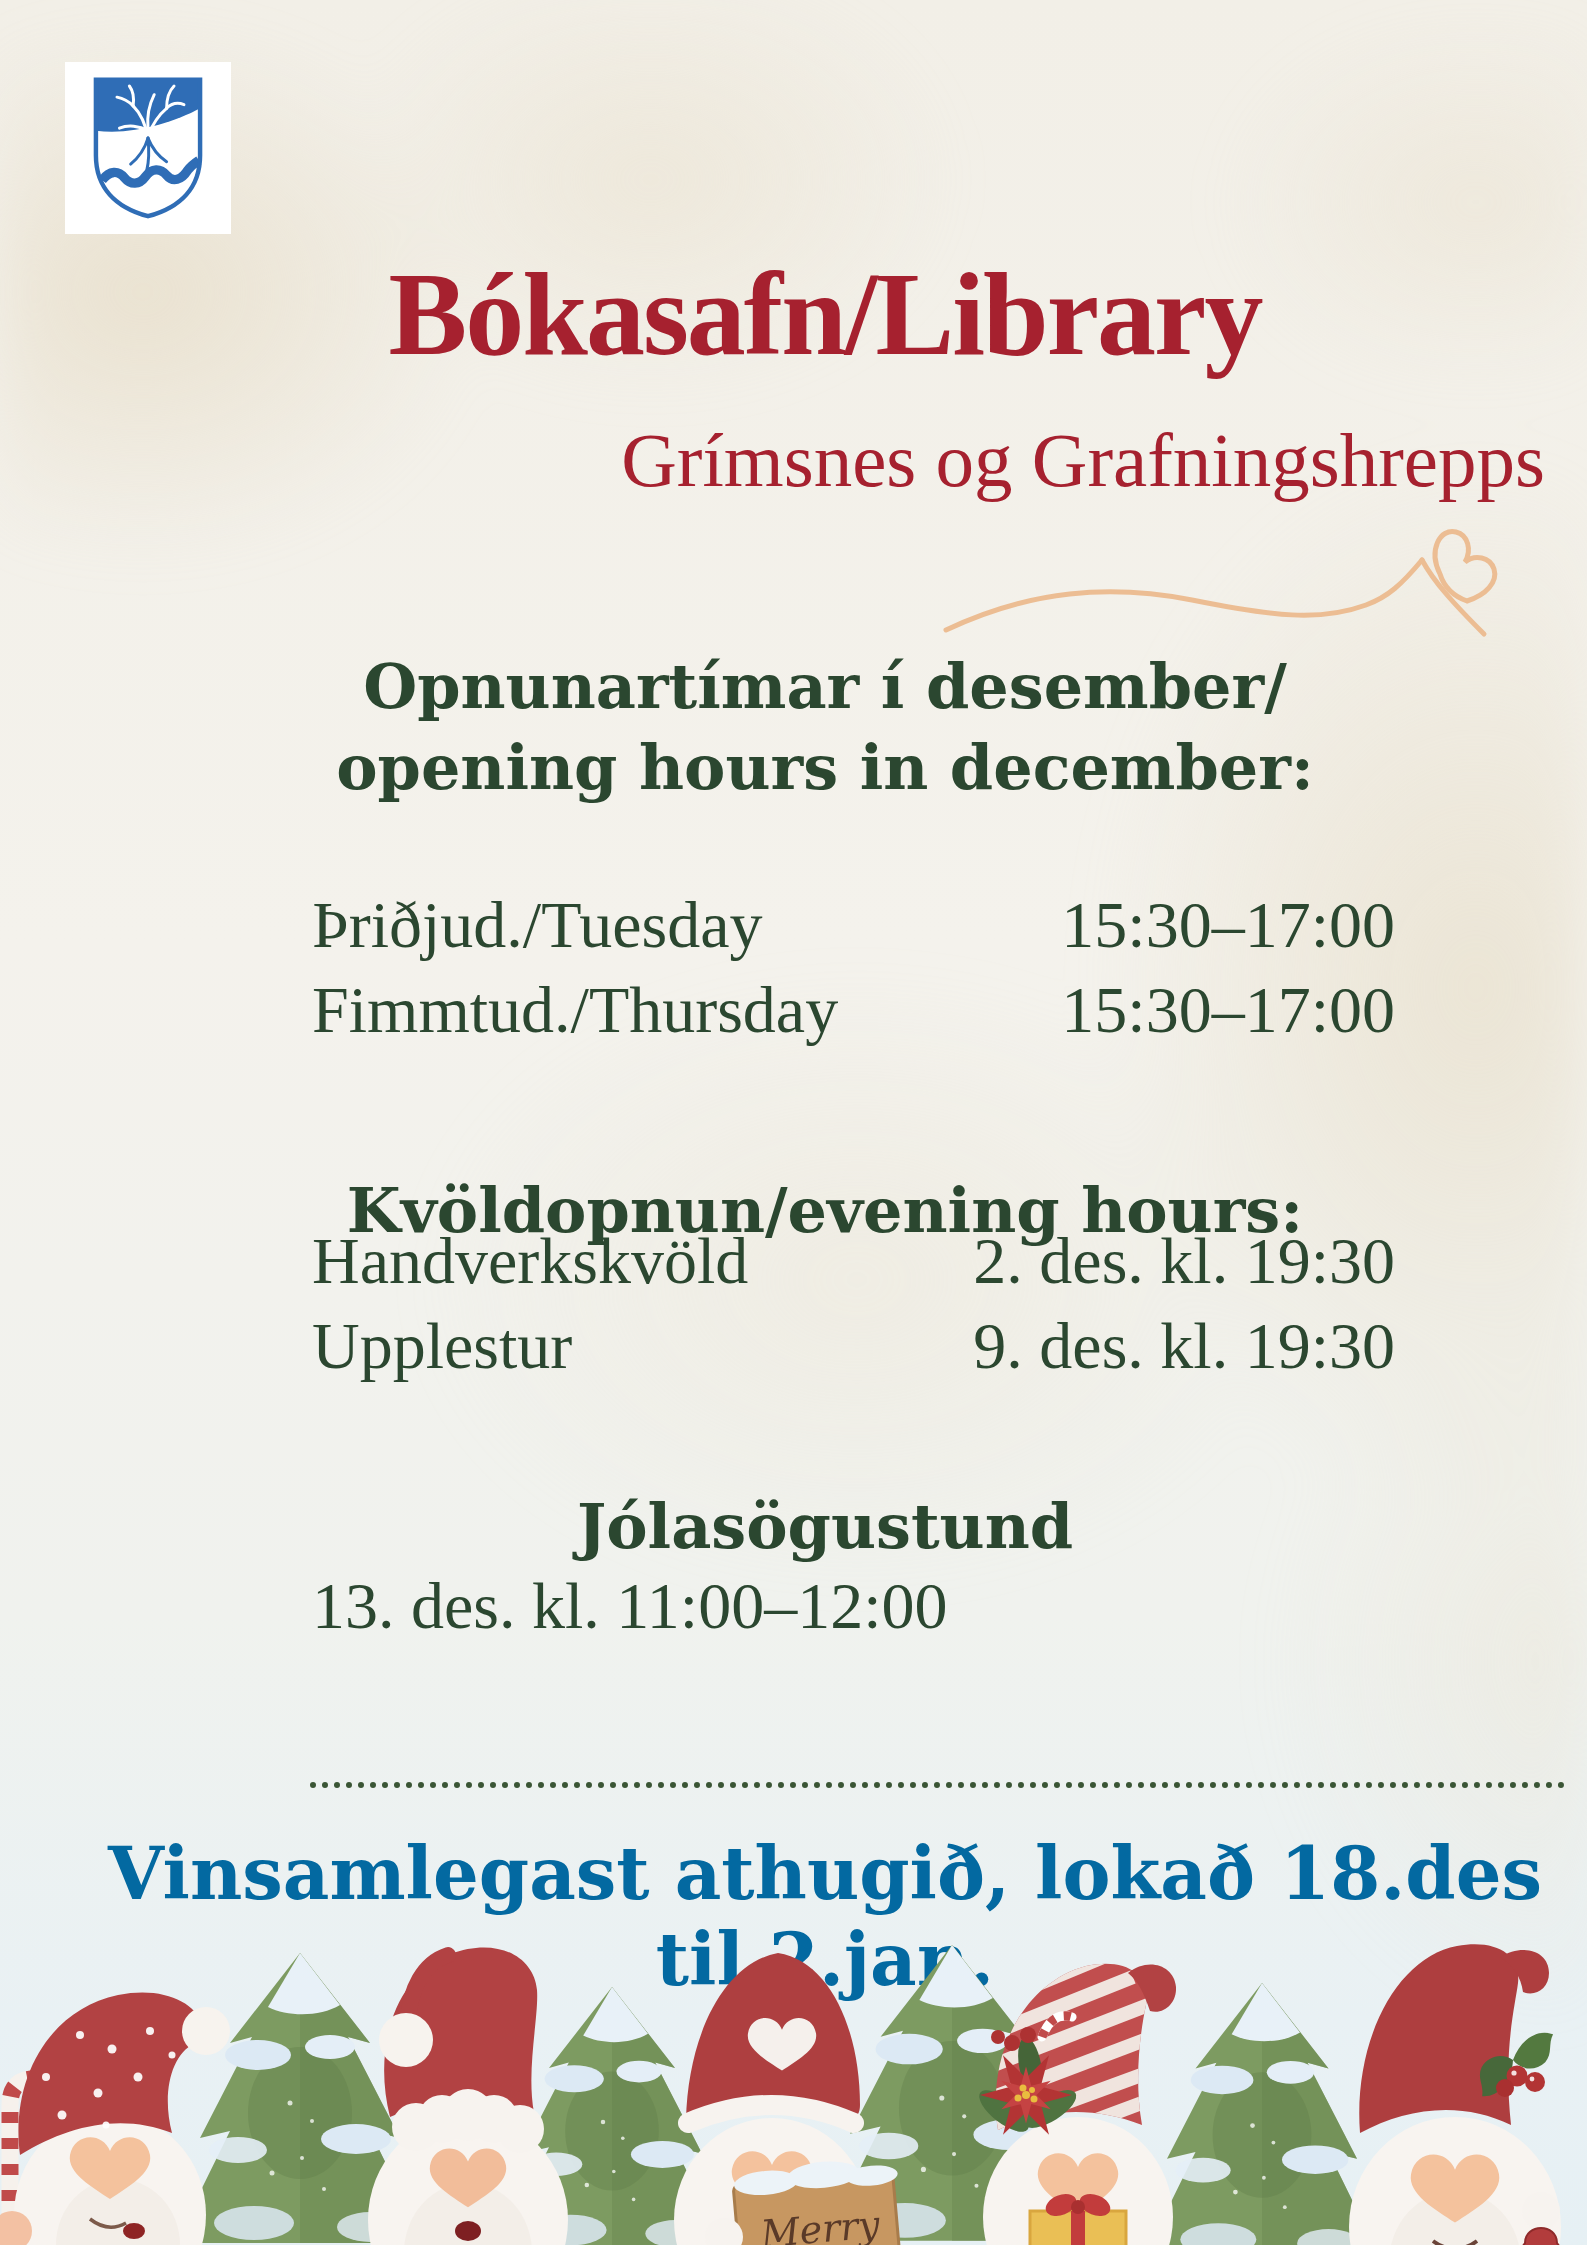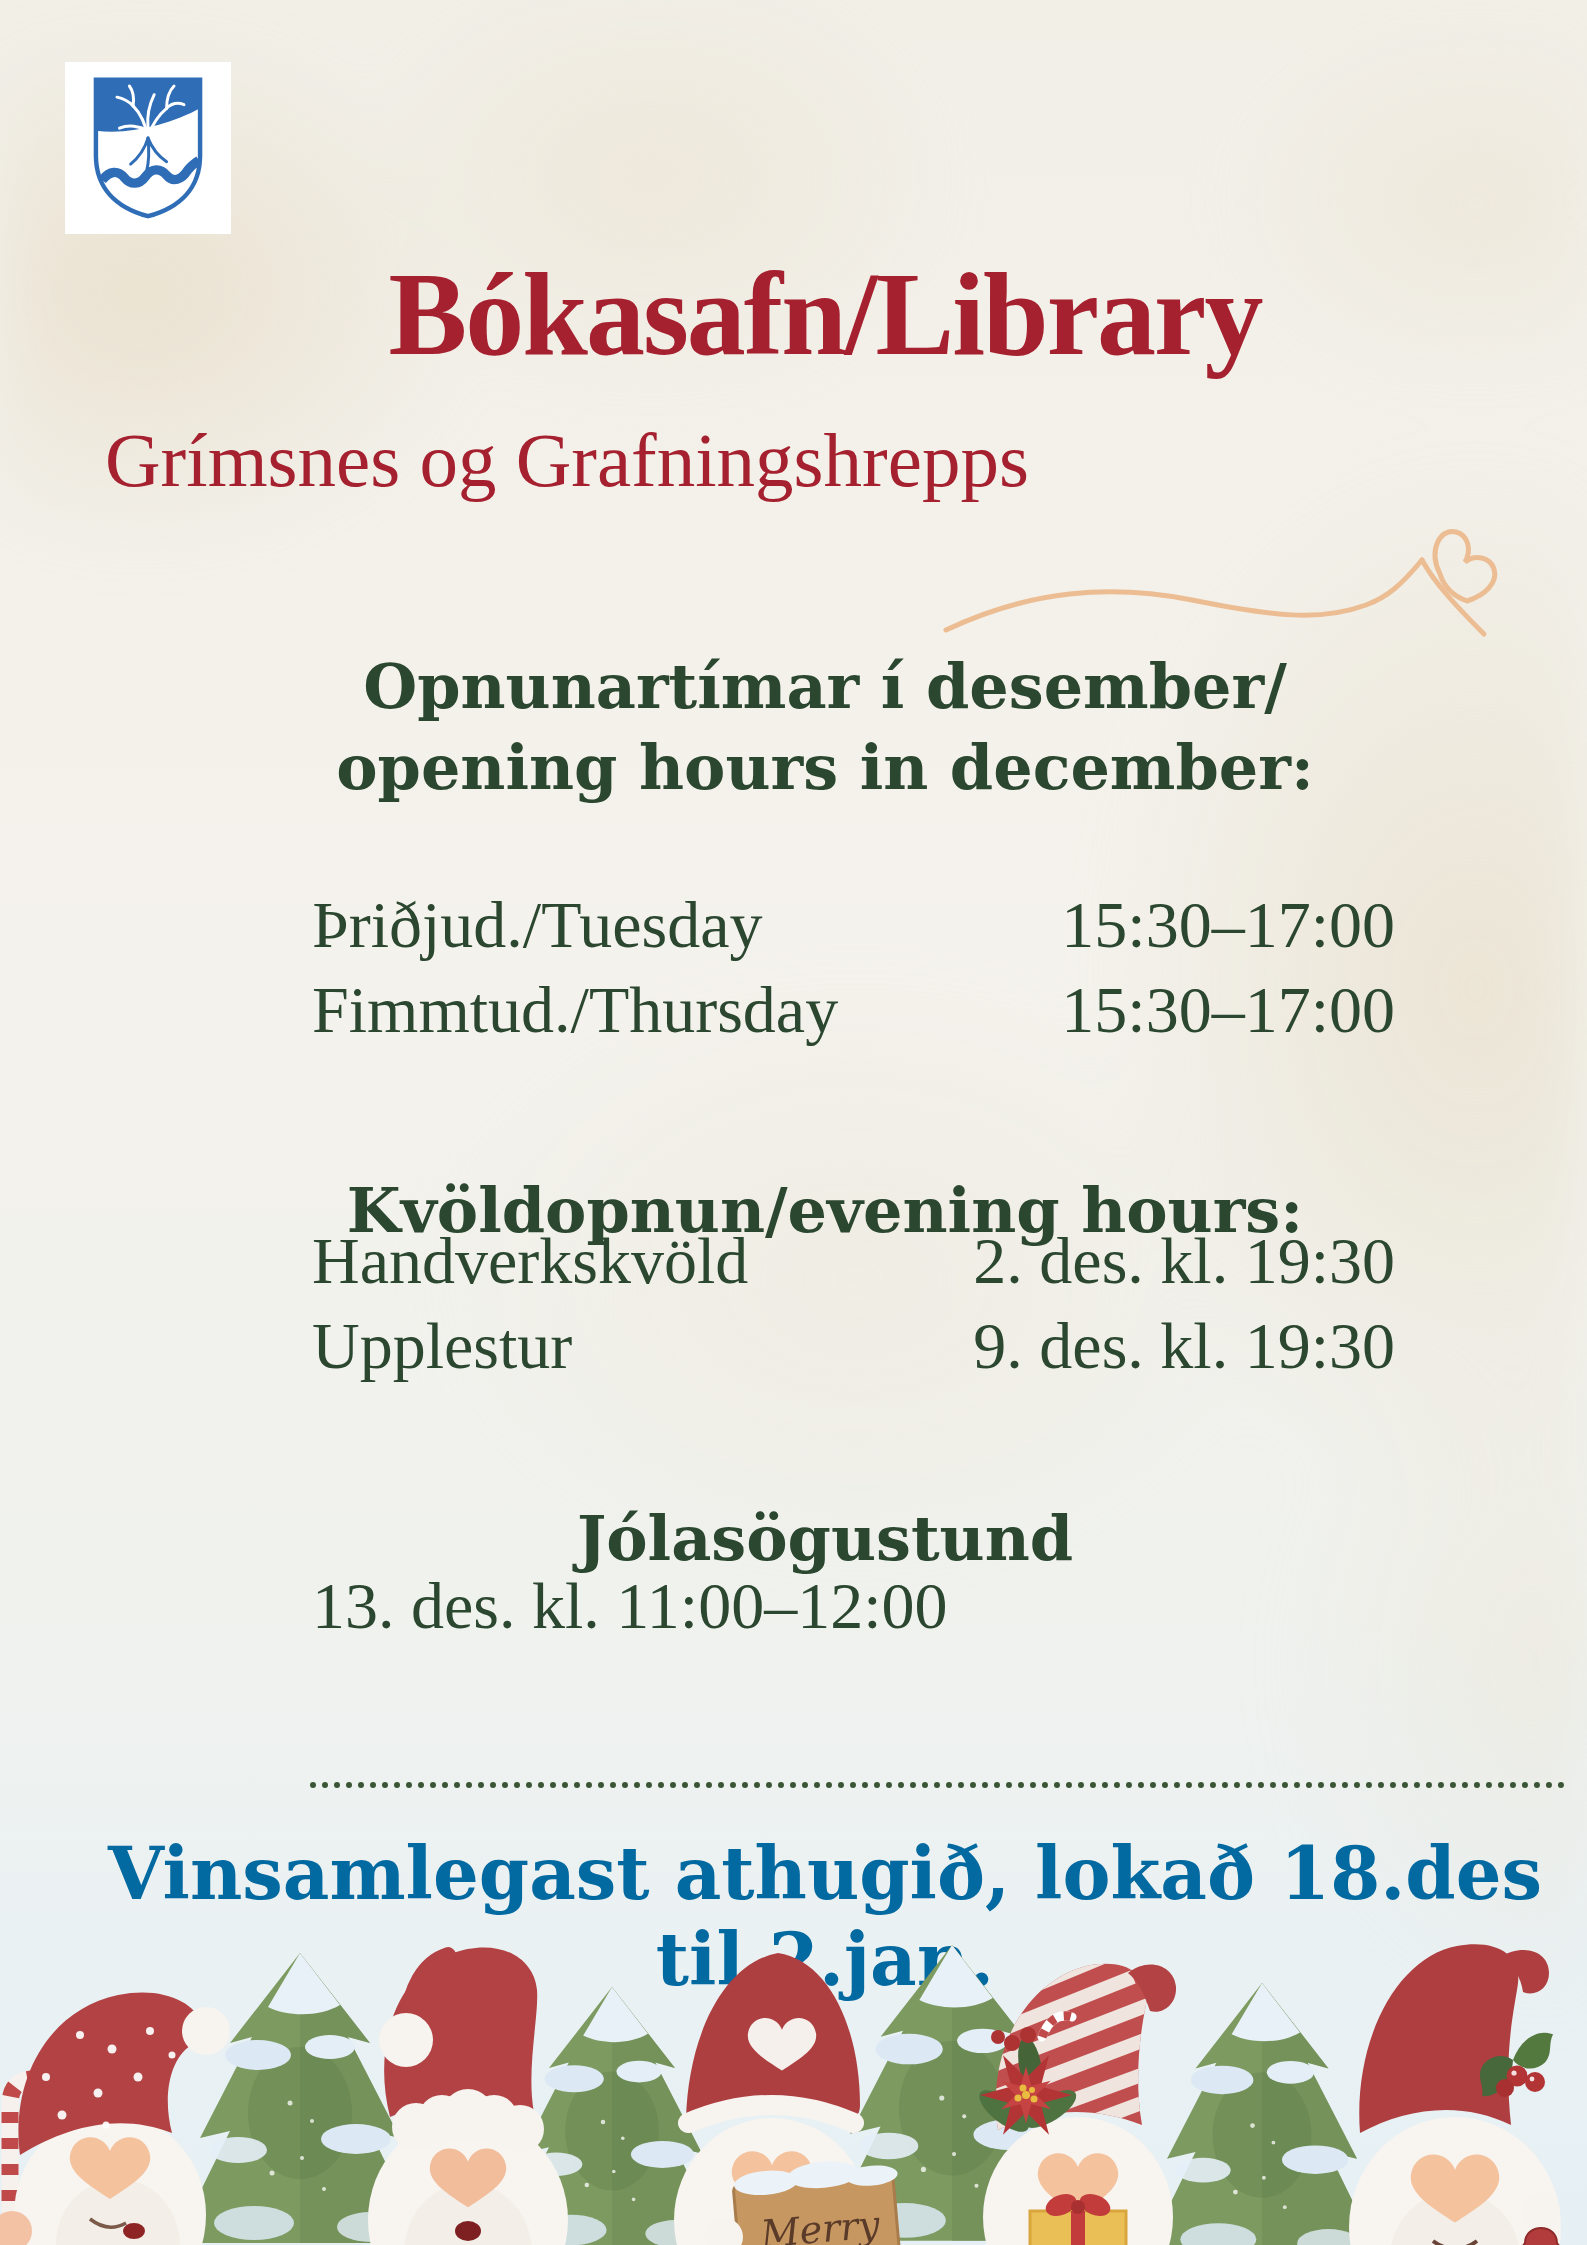--- a/index.html
+++ b/index.html
@@ -17,28 +17,28 @@
       radial-gradient(540px 760px at 93% 44%, rgba(230,221,200,.65), transparent 70%),
       radial-gradient(620px 430px at 54% 57%, rgba(236,229,213,.42), transparent 70%),
       radial-gradient(430px 520px at 99% 74%, rgba(233,226,209,.40), transparent 70%);
   }
   .logo-box{position:absolute;left:65px;top:62px;width:166px;height:172px;background:#ffffff;display:flex;align-items:center;justify-content:center;}
   .logo-box svg{width:124px;height:150px;}
   .content{position:absolute;left:105px;top:0;width:1440px;}
   .title{position:absolute;top:253px;width:100%;text-align:center;
     font-family:Liberation Serif, serif;font-weight:bold;font-size:118px;line-height:1.05;
     letter-spacing:-2px;color:#a6212f;}
-  .subtitle{position:absolute;top:420px;width:100%;text-align:left;
+  .subtitle{position:absolute;top:420px;width:100%;text-align:right;
     font-family:"Liberation Serif",serif;font-size:77px;line-height:1.05;color:#a6212f;}
   .swoosh{position:absolute;left:940px;top:512px;width:575px;height:155px;}
   .sec-heading{position:absolute;width:100%;text-align:center;
     font-family:"DejaVu Serif",serif;font-weight:bold;font-size:62px;line-height:1.31;color:#2b4730;}
   .h-dec{top:646px;}
   .h-eve{top:1146px;margin-top:24px;}
-  .h-jol{top:1486px;margin-top:12px;}
+  .h-jol{top:1486px;}
   .rows{position:absolute;width:100%;box-sizing:border-box;padding:0 150px 0 175px;
     display:flex;flex-direction:column;row-gap:19px;}
   .r-dec{top:892px;}
   .r-eve{top:1228px;}
   .r-jol{top:1573px;}
   .row{display:flex;justify-content:space-between;align-items:baseline;
     font-family:"Liberation Serif",serif;font-size:66px;line-height:1;color:#2b4730;margin-left:32px;}
   .dotted{position:absolute;left:205px;top:1782px;width:1255px;height:0;
     border-top:6px dotted #3a5535;}
   .notice{position:absolute;top:1831px;width:100%;text-align:center;

